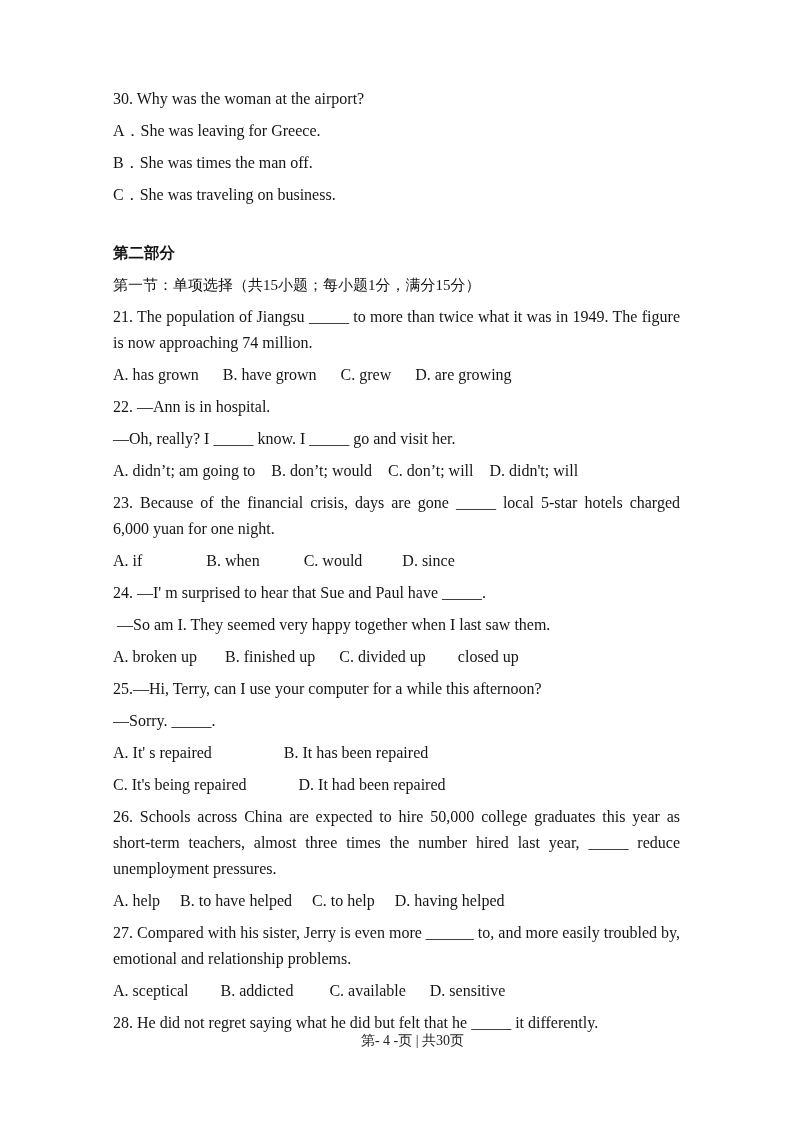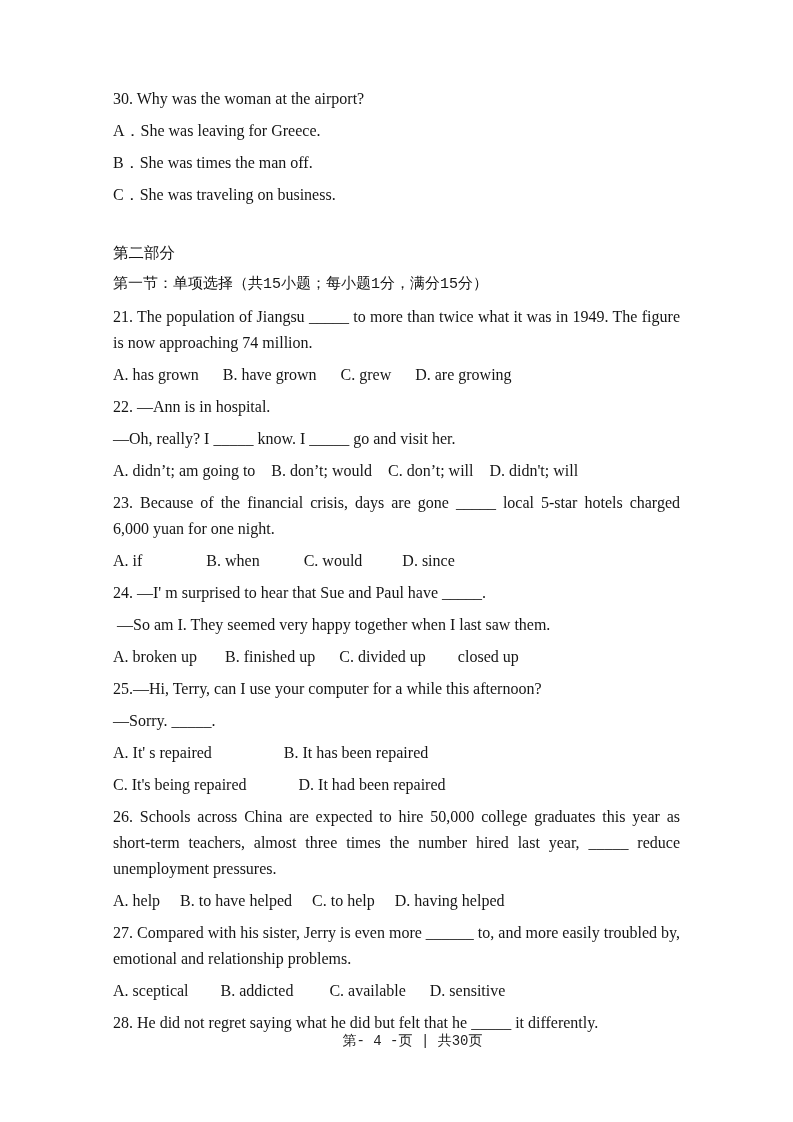--- a/index.html
+++ b/index.html
@@ -22,27 +22,27 @@
   .ln {
     line-height: 26px;
     margin: 0 0 6px 0;
     white-space: pre-wrap;      
   }
   .justify {
     white-space: normal;
     text-align: justify;
   }
   .part2-heading {
-    font-weight: normal;
+    font-weight: bold;
     margin-top: 32px;
     font-family: "DejaVu Sans", "Liberation Sans", sans-serif;
     font-size: 15.5px;
   }
   .cn {
-    font-family: Liberation Mono, monospace;
+    font-family: Liberation Serif, serif;
     font-size: 15px;
   }
   .page-footer {
     position: absolute;
     left: 16px;
     top: 1031px;
     width: 100%;
     text-align: center;
     font-size: 14px;
     line-height: 20px;

